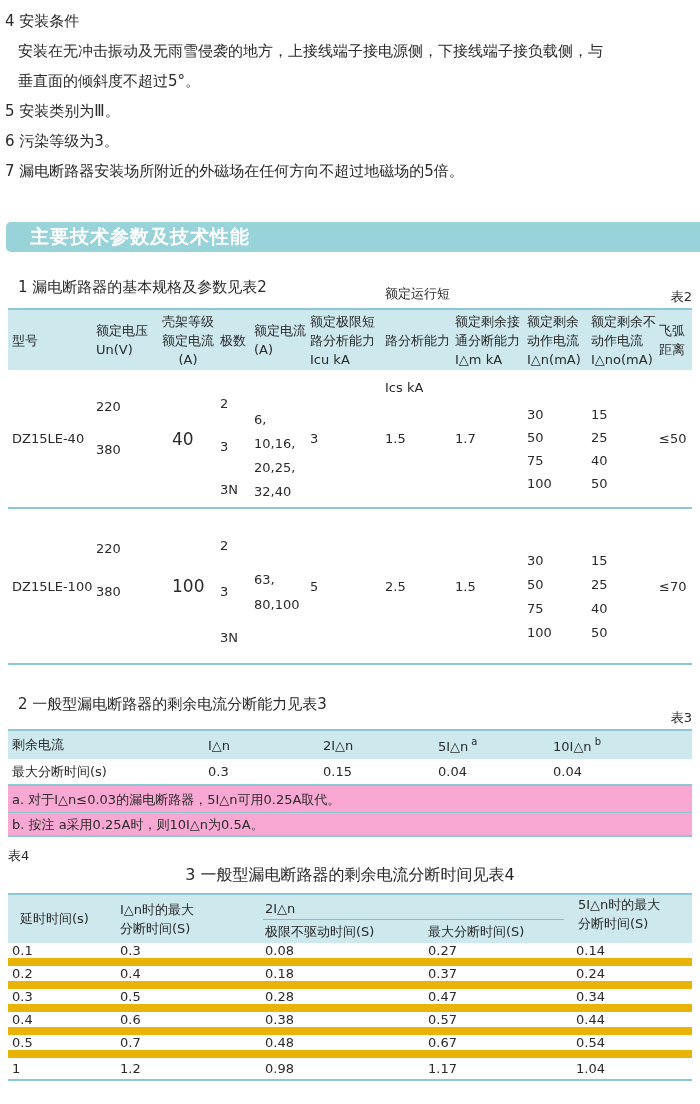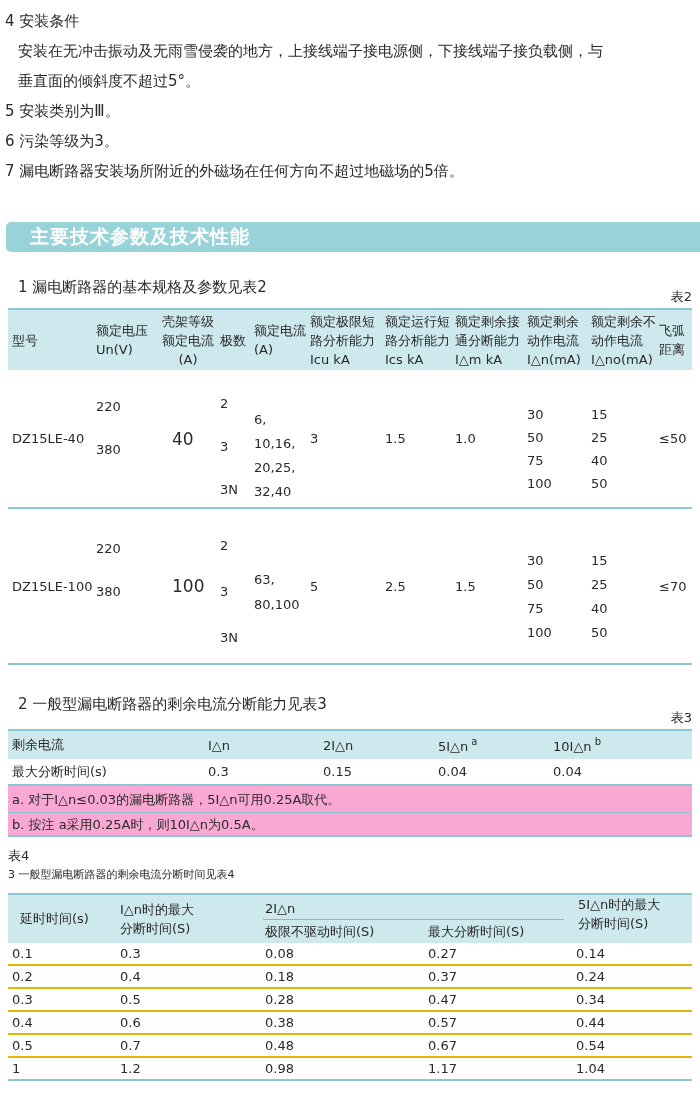--- a/index.html
+++ b/index.html
@@ -24,37 +24,37 @@
   }
   .banner span { color:#ffffff; font-weight:bold; font-size:19px; letter-spacing:1px; }
 
   
   .cap-row { position:relative; margin:24px 8px 0; height:32px; }
   .cap-row3 { position:relative; margin:28px 8px 0; height:36px; }
   .cap { position:absolute; left:0; top:2px; font-size:15px;margin-left:10px; }
   .cap-label { position:absolute; right:0; bottom:2px; font-size:13px; }
   .cap-row4 { margin:10px 8px 8px; }
   .cap4-label { text-align:left; font-size:13px; height:18px; line-height:18px; }
-  .cap4 { font-size:11px; height:20px; line-height:20px; }
+  .cap4 { font-size:16px; height:20px; line-height:20px;text-align:center; }
 
   
   .t2 { margin:0 8px; border-top:2px solid #8cc8d3; font-size:13px; }
   .t2-head { display:flex; height:60px; background:#cde9ee; }
   .hcell { display:flex; flex-direction:column; justify-content:center; line-height:19px; }
   .t2-row { display:flex; background:#ffffff; border-bottom:2px solid #8cc8d3; }
   .r1 { height:139px; }
   .r2 { height:156px; }
   .t2c { flex-shrink:0; padding-left:2px; }
   .c-model { width:86px; padding-left:4px; }
   .c-volt  { width:62px; }
   .c-frame { width:62px;align-items:center; }
   .c-poles { width:34px; }
   .c-curr  { width:56px; }
   .c-icu   { width:75px; }
-  .c-ics   { width:70px; }
+  .c-ics   { width:70px;gap:28px; }
   .c-idm   { width:72px; }
   .c-idn   { width:64px; }
   .c-idno  { width:68px; }
   .c-arc   { flex:1; }
   .vc { display:flex; align-items:center; }
   .frame-val { font-size:17px; padding-left:14px; }
   .volt-list div, .poles-list div { line-height:15px; }
   .r1 .volt-list { padding-top:29px; } .r1 .volt-list div + div { margin-top:28px; }
   .r2 .volt-list { padding-top:32px; } .r2 .volt-list div + div { margin-top:28px; }
   .r1 .poles-list { padding-top:26px; } .r1 .poles-list div + div { margin-top:28px; }
@@ -78,21 +78,21 @@
   .t4 { margin:0 8px; border-top:2px solid #8cc8d3; font-size:13px; }
   .t4-head { display:flex; height:48px; background:#cde9ee; }
   .h-delay { width:110px; padding-left:12px; display:flex; align-items:center; }
   .h-idn { width:145px; display:flex; flex-direction:column; justify-content:center; line-height:19px; padding-left:2px; }
   .h-group { width:313px; display:flex; flex-direction:column; }
   .h-group-top { height:23px; line-height:23px; padding-left:2px; border-bottom:1px solid #7fbfcb; margin-right:12px; margin-top:2px; }
   .h-group-sub { display:flex; flex:1; align-items:center; }
   .h-sub1 { width:165px; padding-left:2px; }
   .h-sub2 { flex:1; }
   .h-idn5 { flex:1; display:flex; flex-direction:column; line-height:19px; padding-left:2px; }
-  .t4-row { display:flex; height:23px; align-items:center; background:#fff; border-bottom:2px solid #eab308; }
+  .t4-row { display:flex; height:23px; align-items:center; background:#fff; border-bottom:8px solid #eab308; }
   .t4-row.last { border-bottom:2px solid #8cc8d3; }
   .t4c0 { width:110px; padding-left:4px; }
   .t4c1 { width:145px; padding-left:2px; }
   .t4c2 { width:165px; padding-left:2px; }
   .t4c3 { width:148px; }
   .t4c4 { flex:1; }
 </style>
 </head>
 <body>
 
@@ -189,21 +189,21 @@
       <div class="t2c c-curr">
         <div class="curr-list">
           <div>6,</div>
           <div>10,16,</div>
           <div>20,25,</div>
           <div>32,40</div>
         </div>
       </div>
       <div class="t2c c-icu vc">3</div>
       <div class="t2c c-ics vc">1.5</div>
-      <div class="t2c c-idm vc">1.0</div>
+      <div class="t2c c-idm vc">1.7</div>
       <div class="t2c c-idn">
         <div class="ma-list">
           <div>30</div>
           <div>50</div>
           <div>75</div>
           <div>100</div>
         </div>
       </div>
       <div class="t2c c-idno">
         <div class="ma-list">

